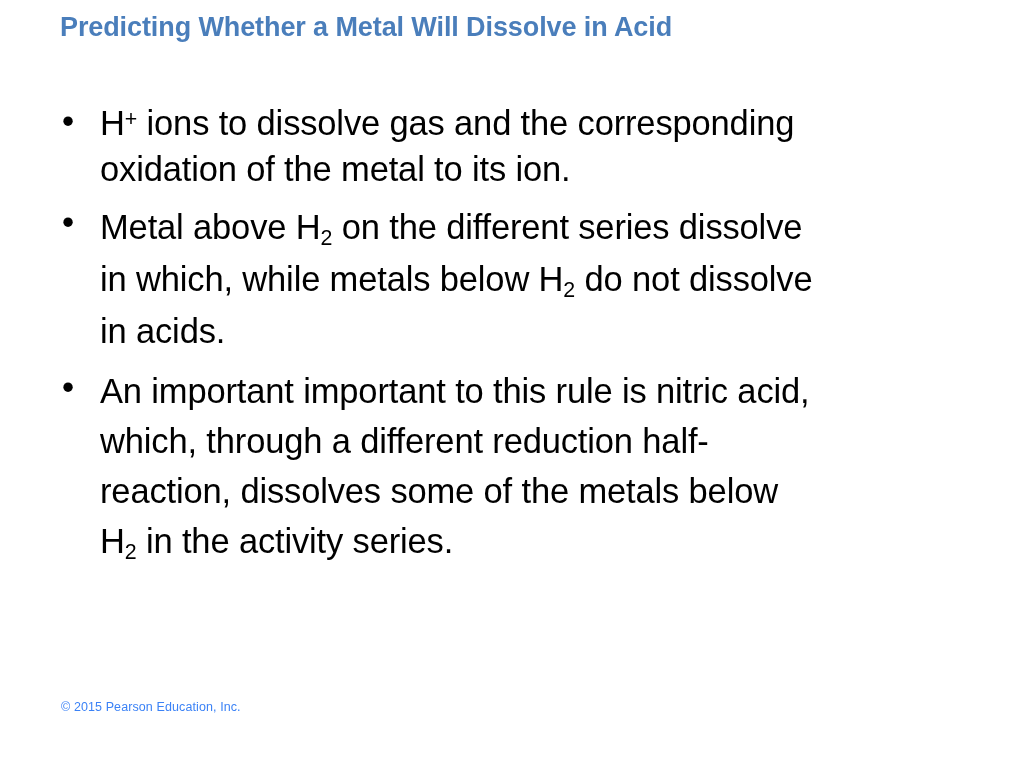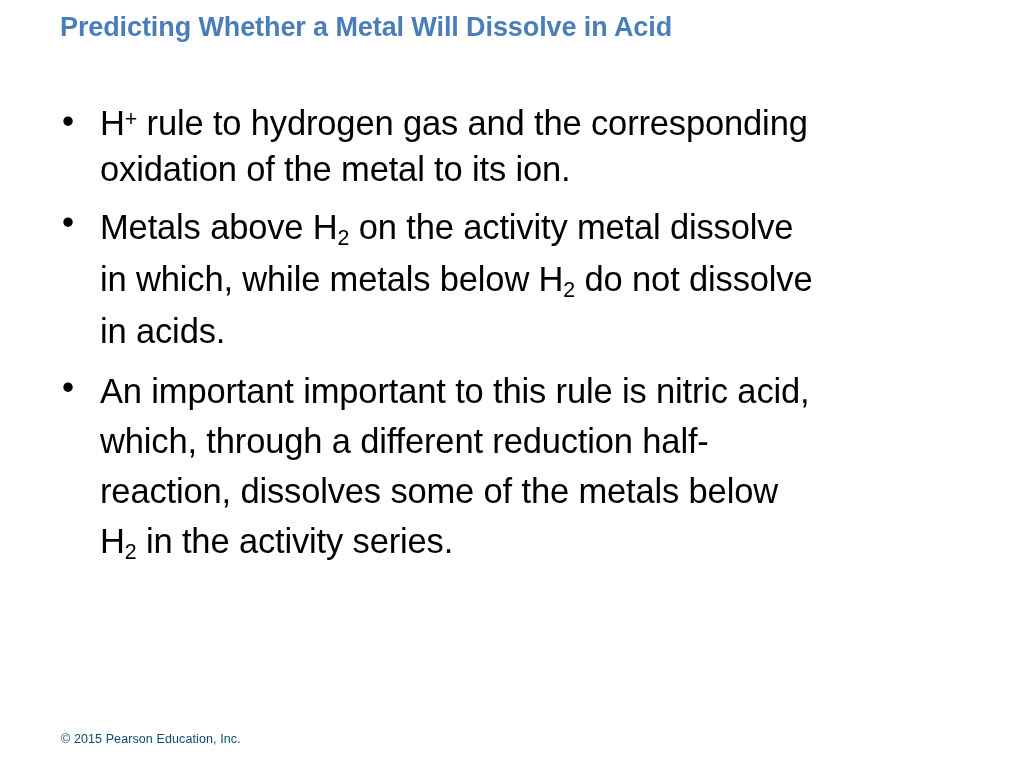--- a/index.html
+++ b/index.html
@@ -84,45 +84,45 @@
     font-size: 0.62em;
     vertical-align: baseline;
     position: relative;
     top: -0.42em;
     line-height: 0;
   }
 
   .footer {
     position: absolute;
     left: 61px;
-    top: 732px;
+    top: 700px;
     font-size: 12.5px;
-    color: #0c4a6e;
+    color: #3b82f6;
     font-family: "Liberation Sans", sans-serif;
     letter-spacing: 0.1px;
   }
 </style>
 </head>
 <body>
 
 <div class="slide">
 
   <div class="slide-title">Predicting Whether a Metal Will Dissolve in Acid</div>
 
   <div class="body-area">
 
     <div class="bullet-item bullet-1">
       <span class="dot">•</span>
-      <span class="line"><span>H</span><sup>+</sup><span> rule to hydrogen gas and the corresponding</span></span>
+      <span class="line"><span>H</span><sup>+</sup><span> ions to dissolve gas and the corresponding</span></span>
       <span class="line"><span>oxidation of the metal to its ion.</span></span>
     </div>
 
     <div class="bullet-item bullet-2">
       <span class="dot">•</span>
-      <span class="line"><span>Metals above H</span><sub>2</sub><span> on the activity metal dissolve</span></span>
+      <span class="line"><span>Metal above H</span><sub>2</sub><span> on the different series dissolve</span></span>
       <span class="line"><span>in which, while metals below H</span><sub>2</sub><span> do not dissolve</span></span>
       <span class="line"><span>in acids.</span></span>
     </div>
 
     <div class="bullet-item bullet-3">
       <span class="dot">•</span>
       <span class="line"><span>An important important to this rule is nitric acid,</span></span>
       <span class="line"><span> which, through a different reduction half-</span></span>
       <span class="line"><span>reaction, dissolves some of the metals below</span></span>
       <span class="line"><span>H</span><sub>2</sub><span> in the activity series.</span></span>

